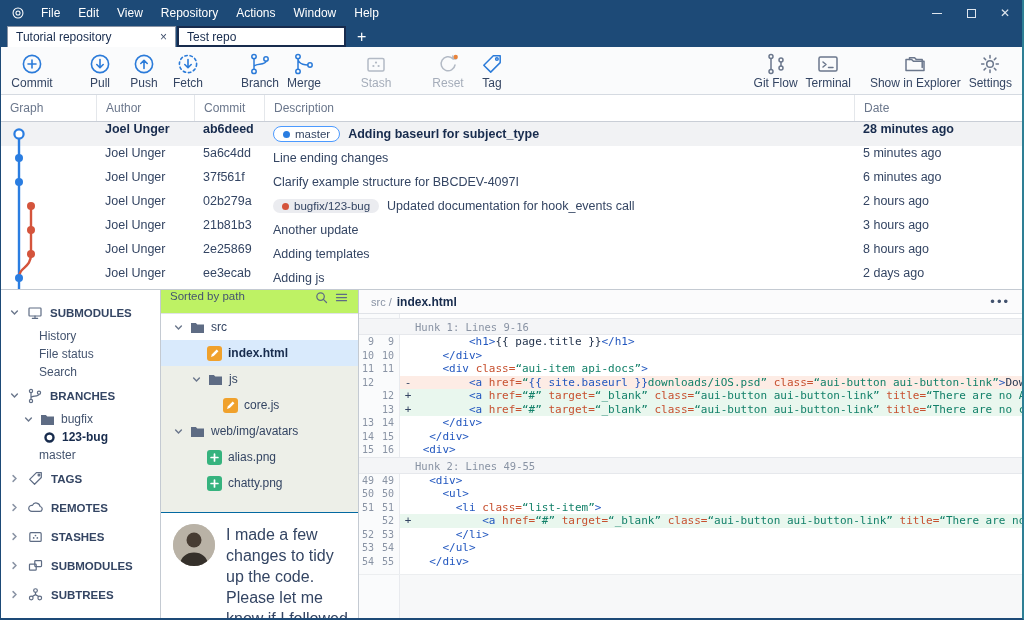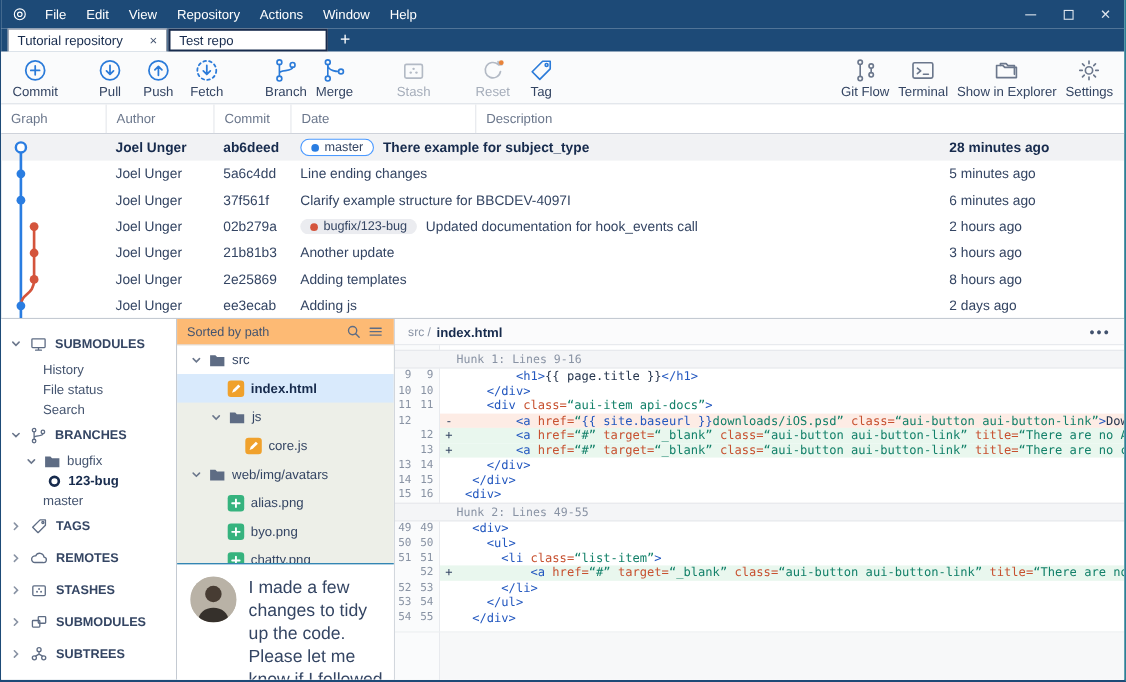--- a/index.html
+++ b/index.html
@@ -10,59 +10,59 @@
   
   .titlebar{height:26px;background:#1d4a77;color:#fff;display:flex;align-items:center;font-size:12px;flex-shrink:0}
   .logo{margin:0 7px 0 10px;display:flex}
   .menu-item{padding:0 9px;height:100%;display:flex;align-items:center;cursor:default}
   .win-controls{margin-left:auto;display:flex;height:100%}
   .win-btn{width:34px;display:flex;align-items:center;justify-content:center;color:#dfe6ee}
   .minbar{width:10px;height:1px;background:#dfe6ee;display:inline-block}
   .maxbox{width:9px;height:9px;border:1px solid #dfe6ee;display:inline-block}
   
   .tabbar{height:21px;background:#1d4a77;display:flex;align-items:stretch;padding-left:6px;flex-shrink:0}
-  .tab{background:#fff;color:#172b4d;font-size:12px;display:flex;align-items:center;padding:0 8px;width:145px}
+  .tab{background:#fff;color:#172b4d;font-size:12px;display:flex;align-items:center;padding:0 8px;width:169px}
   .tab.active{border:1px solid #8993a4;border-bottom:none}
   .tab.inactive{border:2px solid #172b4d;margin-left:1px}
   .tab .close{margin-left:auto;color:#42526e;font-size:12px}
   .newtab{color:#fff;font-size:16px;padding:0 11px;display:flex;align-items:center}
   
   .toolbar{height:48px;background:#fafbfc;border-bottom:1px solid #d5dae1;display:flex;align-items:center;padding:0 10px;flex-shrink:0}
   .tbtn{display:flex;flex-direction:column;align-items:center;justify-content:center;min-width:42px;height:46px;font-size:12px;color:#344563;cursor:default}
   .tbtn .ic{height:25px;display:flex;align-items:center;color:#2b7bd9}
   .tbtn .tl{line-height:14px;white-space:nowrap}
   .tbtn.gray .ic{color:#6b778c}
   .tbtn.disabled{color:#a5adba}
   .tbtn.disabled .ic{color:#b3bac5}
   .tb-right{margin-left:auto;display:flex;gap:8px}
   
   .history{height:195px;display:flex;flex-direction:column;border-bottom:1px solid #c4cad2;flex-shrink:0}
   .hist-head{height:27px;display:flex;border-bottom:1px solid #c9ced6;background:#fff;color:#6b778c;font-size:12px;align-items:stretch}
   .hc{padding-left:9px;display:flex;align-items:center;border-left:1px solid #e4e7eb}
   .hc:first-child{border-left:none}
   .w-graph{width:95px}.w-author{width:98px}.w-sha{width:70px}.w-desc{flex:1;min-width:0}.w-date{width:168px}
   .hist-body{position:relative;flex:1;overflow:hidden;font-size:12.5px}
-  .hrow{height:24px;display:flex;align-items:center;color:#344563}
+  .hrow{height:24px;display:flex;color:#344563}
   .hrow.sel{background:#f1f2f4;font-weight:bold;color:#172b4d}
   .cell{padding-left:9px;white-space:nowrap;overflow:hidden}
   .c-desc{display:flex;align-items:center;gap:8px}
   .badge{display:inline-flex;align-items:center;gap:5px;padding:1px 9px;border-radius:9px;font-size:11.5px;font-weight:normal;color:#344563;background:#ebecf0;flex-shrink:0}
   .badge.blue{background:#fff;border:1px solid #4c9aff}
   .bdot{width:7px;height:7px;border-radius:50%;display:inline-block}
   .graphsvg{position:absolute;left:0;top:0;pointer-events:none}
   
   .bottom{flex:1;display:flex;min-height:0}
   .sidebar{width:160px;border-right:1px solid #c4cad2;background:#fff;padding-top:8px;font-size:12px;color:#44546f;overflow:hidden;flex-shrink:0}
   .srow{height:29px;display:flex;align-items:center;gap:7px;padding-left:8px;color:#344563;font-weight:bold;font-size:11.5px}
   .sitem{height:18px;display:flex;align-items:center;gap:6px;color:#44546f}
   .sitem.bold{font-weight:bold;color:#172b4d}
   .schev{width:11px;display:flex;justify-content:center}
   .sic{display:flex;color:#5e6c84}
   .leftpanel{width:198px;border-right:1px solid #c4cad2;display:flex;flex-direction:column;flex-shrink:0;background:#fff}
-  .tree-head{height:24px;display:flex;align-items:center;font-size:11.5px;color:#44546f;border-bottom:1px solid #e0e3e8;background:#fdba74;padding:0 9px;gap:5px;flex-shrink:0}
+  .tree-head{height:24px;display:flex;align-items:flex-start;font-size:11.5px;color:#44546f;border-bottom:1px solid #e0e3e8;background:#bef264;padding:0 9px;gap:5px;flex-shrink:0}
   .tree-head .sp{flex:1}
   .tree{flex:1;background:#edefe8;overflow:hidden;font-size:12px;color:#344563}
   .trow{height:26px;display:flex;align-items:center;gap:6px;white-space:nowrap}
   .trow.white{background:#fff}
   .trow.sel{background:#d9eafc;font-weight:bold;color:#172b4d}
   .fbadge{width:15px;height:15px;border-radius:3px;display:inline-flex;align-items:center;justify-content:center;flex-shrink:0}
   .fbadge.orange{background:#f0a12c}
   .fbadge.green{background:#36b37e}
   .cinfo{height:106px;background:#fff;border-top:1px solid #0369a1;padding:11px 10px 0 12px;overflow:hidden;font-size:16px;color:#344563;flex-shrink:0}
   .cmsg{display:flex;gap:11px}
@@ -237,21 +237,21 @@
    </div>
         <div class="tbtn  gray" style="margin-left:0px">
      <span class="ic">
             <svg width="24" height="24" viewBox="0 0 24 24" fill="none" stroke="currentColor" stroke-width="1.5" stroke-linecap="round" stroke-linejoin="round">
               <rect x="3" y="5" width="18" height="14" rx="1.5"></rect>
               <path d="M7 10l3 2.5L7 15M12.5 15.5h4.5"></path>
             </svg>
           </span>
      <span class="tl">Terminal</span>
    </div>
-        <div class="tbtn  gray" style="margin-left:0px">
+        <div class="tbtn  gray" style="margin-left:11px">
      <span class="ic">
             <svg width="24" height="24" viewBox="0 0 24 24" fill="none" stroke="currentColor" stroke-width="1.5" stroke-linecap="round" stroke-linejoin="round">
               <path d="M3 18.5v-11h5.6l1.8 1.8H21v9.2z"></path>
               <path d="M6.5 7.5V5.8h5.1l1.8 1.8h5.8v8"></path>
             </svg>
           </span>
      <span class="tl">Show in Explorer</span>
    </div>
         <div class="tbtn  gray" style="margin-left:0px">
      <span class="ic">
@@ -263,31 +263,31 @@
      <span class="tl">Settings</span>
    </div>
       </div>
   </div>
 
   <div class="history">
     <div class="hist-head">
         <div class="hc w-graph">Graph</div>
         <div class="hc w-author">Author</div>
         <div class="hc w-sha">Commit</div>
+        <div class="hc w-desc">Description</div>
         <div class="hc w-date">Date</div>
-        <div class="hc w-desc">Description</div>
       </div>
     <div class="hist-body">
         <div class="hrow sel">
      <div class="cell w-graph"></div>
      <div class="cell w-author">Joel Unger</div>
      <div class="cell w-sha">ab6deed</div>
      <div class="cell w-desc c-desc">
             <span class="badge blue"><span class="bdot" style="background:#2a7de1"></span>master</span>
-            <span>There example for subject_type</span>
+            <span>Adding baseurl for subject_type</span>
           </div>
      <div class="cell w-date">28 minutes ago</div>
    </div>
         <div class="hrow ">
      <div class="cell w-graph"></div>
      <div class="cell w-author">Joel Unger</div>
      <div class="cell w-sha">5a6c4dd</div>
      <div class="cell w-desc c-desc">
             <span>Line ending changes</span>
           </div>
@@ -568,28 +568,20 @@
             </span>
             <span>web/img/avatars</span>
           </div>
           <div class="trow  " style="padding-left:46px">
             <span class="fbadge green">
               <svg width="9" height="9" viewBox="0 0 10 10" stroke="#fff" stroke-width="1.9" stroke-linecap="round">
                 <path d="M5 1.2v7.6M1.2 5h7.6"></path>
               </svg>
             </span>
             <span>alias.png</span>
-          </div>
-          <div class="trow  " style="padding-left:46px">
-            <span class="fbadge green">
-              <svg width="9" height="9" viewBox="0 0 10 10" stroke="#fff" stroke-width="1.9" stroke-linecap="round">
-                <path d="M5 1.2v7.6M1.2 5h7.6"></path>
-              </svg>
-            </span>
-            <span>byo.png</span>
           </div>
           <div class="trow  " style="padding-left:46px">
             <span class="fbadge green">
               <svg width="9" height="9" viewBox="0 0 10 10" stroke="#fff" stroke-width="1.9" stroke-linecap="round">
                 <path d="M5 1.2v7.6M1.2 5h7.6"></path>
               </svg>
             </span>
             <span>chatty.png</span>
           </div>
         </div>

